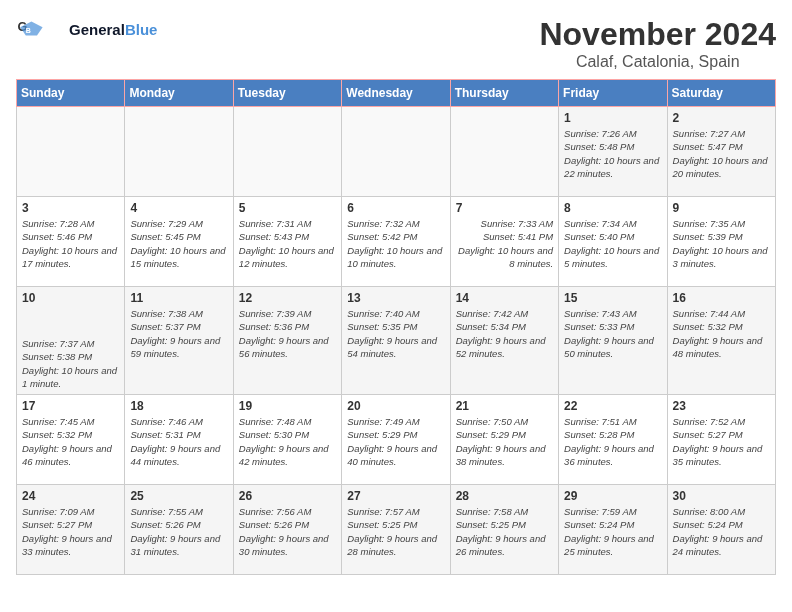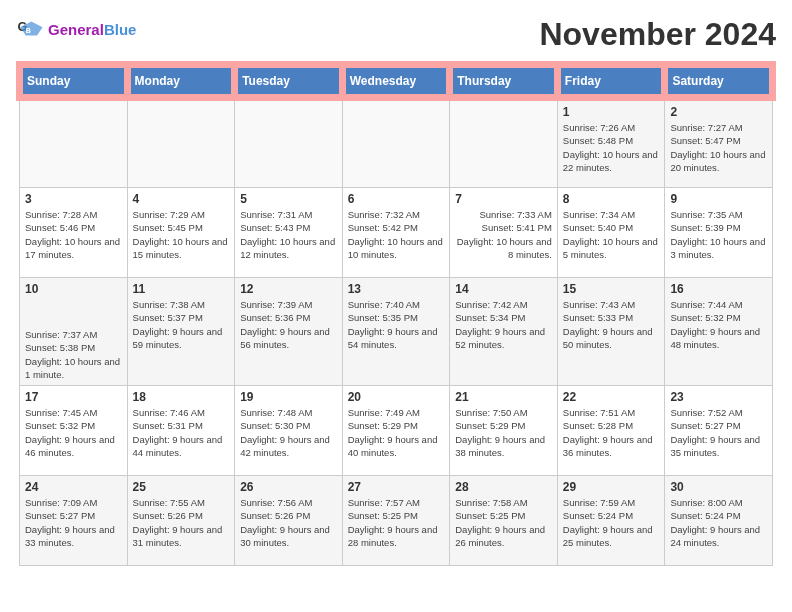--- a/index.html
+++ b/index.html
@@ -42,21 +42,21 @@
       border-collapse: collapse;
       table-layout: fixed;
     }
     thead tr th {
       background: #4a7fc1;
       color: #fff;
       font-size: 12px;
       font-weight: bold;
       padding: 6px 4px;
       text-align: left;
-      border: 7px solid #fca5a5;
+      border: 1px solid #fca5a5;
     }
     tbody tr td {
       vertical-align: top;
       border: 1px solid #ccc;
       padding: 4px 5px;
       font-size: 10px;
       color: #333;
       height: 90px;
     }
     tbody tr:nth-child(odd) td {
@@ -68,43 +68,45 @@
     .day-number {
       font-weight: bold;
       font-size: 12px;
       display: block;
       margin-bottom: 2px;
     }
     .day-info {
       font-size: 9.5px;
       line-height: 1.4;
       color: #444;
+      font-style: italic;
     }
     .empty-cell {
       background: #f9f9f9 !important;
     }
   </style>
 </head>
 <body>
 
 <div class="header-area">
   <div class="logo">
     <svg class="logo-icon" viewBox="0 0 40 40">
       <text x="2" y="22" font-size="18" font-weight="bold" fill="#333">G</text>
       <polygon points="22,8 38,16 30,28 14,28 6,16" fill="#4a90d9" opacity="0.7"></polygon>
       <text x="14" y="24" font-size="10" font-weight="bold" fill="#fff">B</text>
     </svg>
     <div>
       <div style="font-size:15px; font-weight:bold; line-height:1.1;">
-        <span style="color:#a21caf;">General</span><span style="color:#4a90d9;">Blue</span>
+        <span style="color:#0f172a;margin-left:21px;">General</span><span style="color:#4a90d9;">Blue</span>
       </div>
     </div>
   </div>
   <div class="title-area">
     <div class="month-title">November 2024</div>
+    <div class="location">Calaf, Catalonia, Spain</div>
   </div>
 </div>
 
 <table>
   <thead>
     <tr>
     <th>Sunday</th>
         <th>Monday</th>
         <th>Tuesday</th>
         <th>Wednesday</th>

